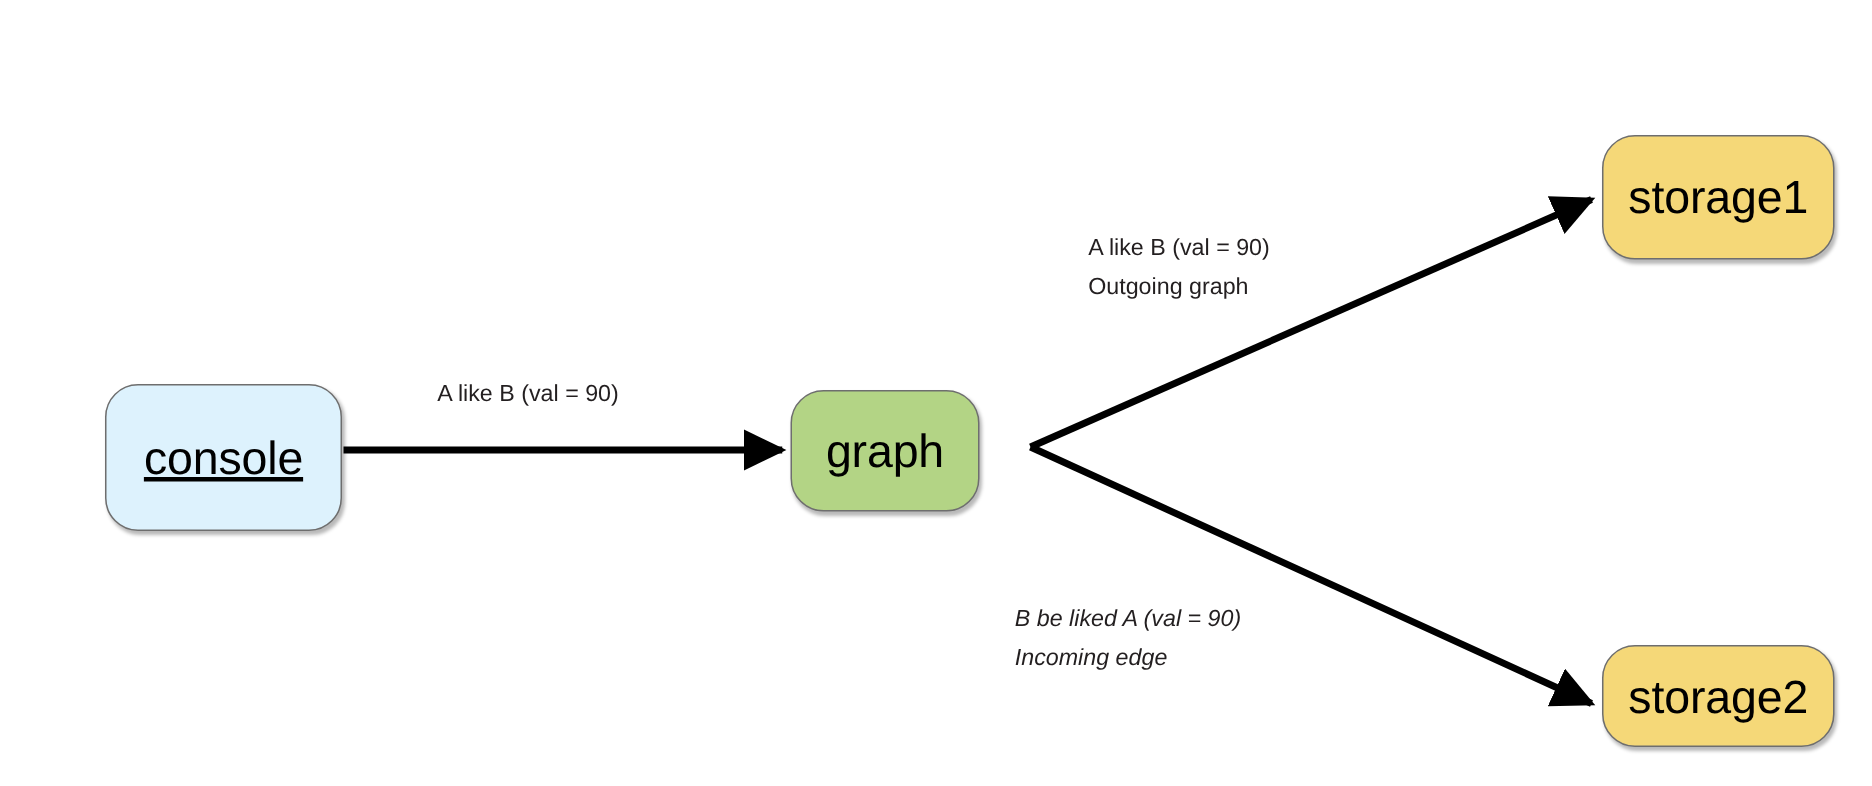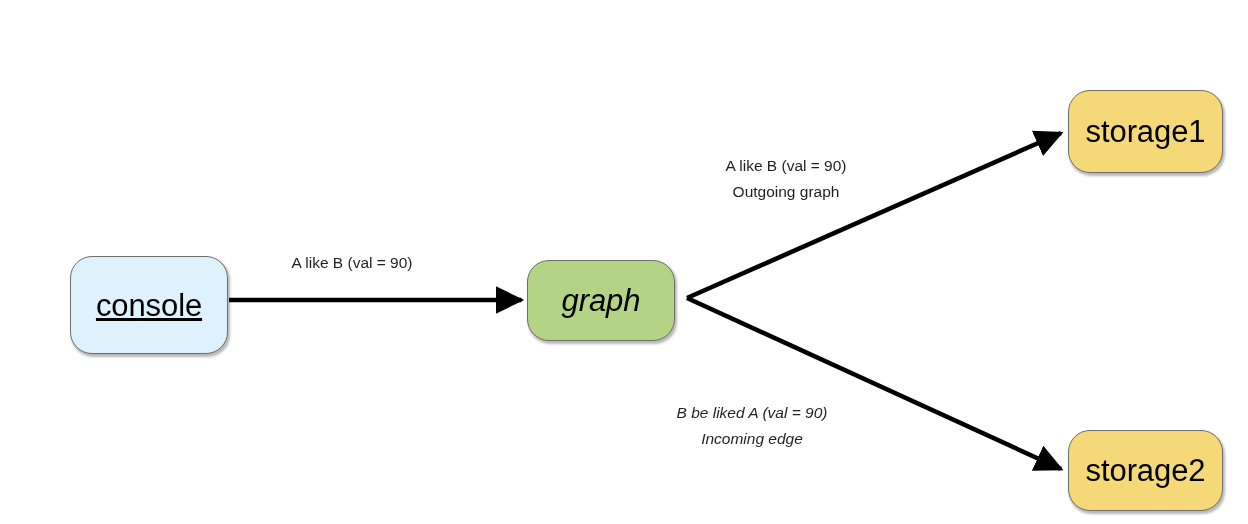--- a/index.html
+++ b/index.html
@@ -44,42 +44,41 @@
   .node-console {
     left: 70px;
     top: 256px;
     width: 158px;
     height: 98px;
     text-decoration: underline;
   }
   .node-graph {
     left: 527px;
     top: 260px;
-    width: 148px;
+    width: 126px;
     height: 81px;
-    font-style: italic;
   }
   .node-storage1 {
     left: 1068px;
     top: 90px;
     width: 155px;
     height: 83px;
   }
   .node-storage2 {
     left: 1068px;
     top: 430px;
     width: 155px;
-    height: 81px;
+    height: 68px;
   }
   .edge-label {
     position: absolute;
     color: #231f20;
     font-size: 15.5px;
     line-height: 26px;
-    text-align: center;
+    text-align: left;
     white-space: nowrap;
     transform: translateX(-50%);
   }
   .edge-label .line {
     display: block;
   }
   .label-console-graph {
     left: 352px;
     top: 250px;
   }

